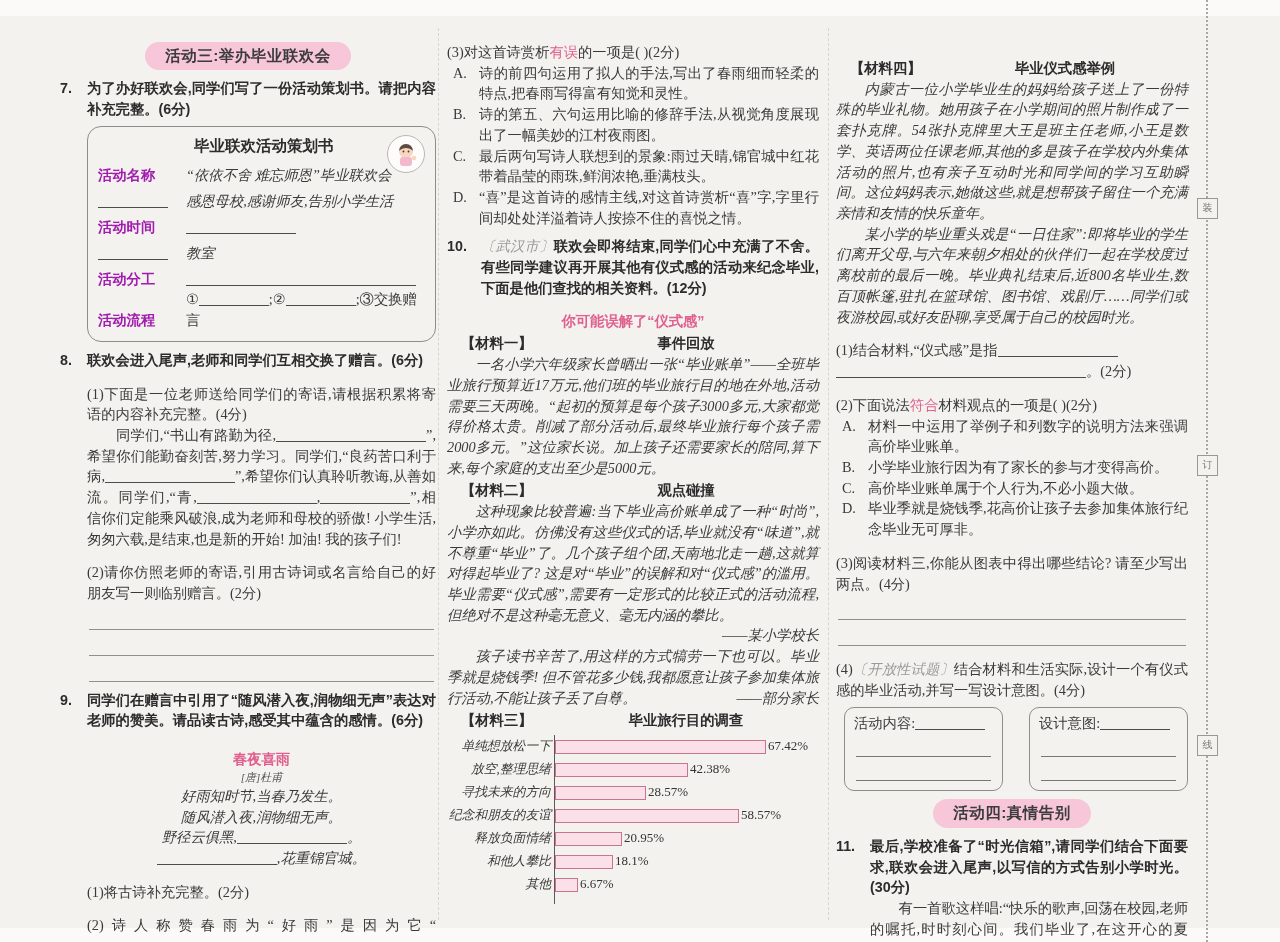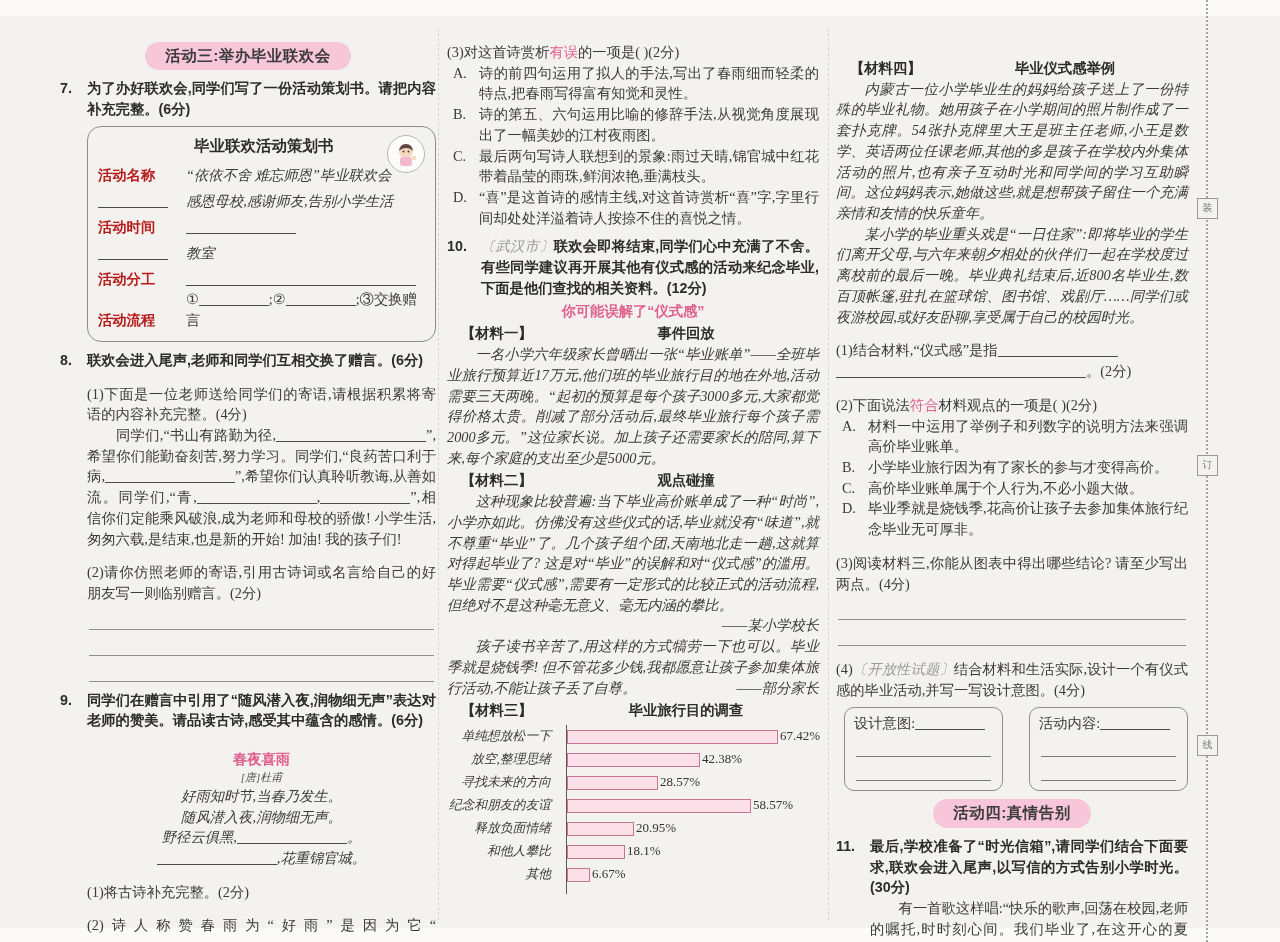--- a/index.html
+++ b/index.html
@@ -43,33 +43,33 @@
   .opt{display:flex;padding-left:6px;}
   .optletter{flex:none;width:26px;}
   .opttext{flex:1;text-align:justify;}
   
   .planbox{border:1.5px solid #8f8d89;border-radius:14px;margin-top:6px;padding:8px 12px 10px 10px;position:relative;}
   .plantitle{font-family:"Liberation Sans","DejaVu Sans",sans-serif;font-weight:700;font-size:15.5px;
     color:#2c2c2c;padding-left:96px;margin-bottom:2px;}
   .avatar{position:absolute;right:10px;top:8px;width:36px;height:36px;border:1px solid #b9b7b3;border-radius:50%;
     background:#fdfcfa;display:flex;align-items:center;justify-content:center;overflow:hidden;}
   .prow{display:flex;align-items:flex-end;min-height:26px;}
-  .plabel{flex:none;width:88px;font-family:"Liberation Sans","DejaVu Sans",sans-serif;font-weight:700;color:#b91c1c;}
+  .plabel{flex:none;width:88px;font-family:"Liberation Sans","DejaVu Sans",sans-serif;font-weight:700;color:#a21caf;}
   .pval{flex:1;}
   
   .mhead{display:flex;margin-top:2px;}
   .mlabel{flex:none;width:92px;font-family:"Liberation Sans","DejaVu Sans",sans-serif;font-weight:700;color:#2c2c2c;padding-left:14px;}
   .mtitle{flex:1;text-align:center;font-family:"Liberation Sans","DejaVu Sans",sans-serif;font-weight:700;color:#2c2c2c;}
-  .headline{text-align:center;font-family:"Liberation Sans","DejaVu Sans",sans-serif;font-weight:700;margin-top:2px;}
+  .headline{text-align:center;font-family:"Liberation Sans","DejaVu Sans",sans-serif;font-weight:700;margin-top:12px;}
   .sig{text-align:right;}
   .sig-inline{float:right;}
   
   .chart{margin-top:4px;}
   .crow{display:flex;align-items:center;height:23px;}
-  .clabel{flex:none;width:104px;text-align:right;padding-right:15px;font-size:12.8px;font-style:italic;color:#3a3a3a;}
+  .clabel{flex:none;width:104px;text-align:right;padding-right:3px;font-size:12.8px;font-style:italic;color:#3a3a3a;}
   .cbararea{flex:1;display:flex;align-items:center;height:100%;border-left:1.3px solid #5a5a5a;}
   .cbar{height:12px;background:#fbdfe9;border:1px solid #c8768f;flex:none;}
   .cval{font-size:13px;margin-left:2px;color:#333;}
   .ctail{height:8px;}
   
   .dboxes{display:flex;gap:26px;margin:6px 0 8px 8px;}
   .dbox{width:158px;border:1.5px solid #8f8d89;border-radius:10px;padding:5px 9px 9px 9px;}
   .dbox .lbl{white-space:nowrap;}
   .dbox .ansline{height:23px;border-bottom:1px solid #777;}
   .poemline{text-align:center;}
@@ -293,26 +293,26 @@
       </div>
 
     <div class="sub">(3)阅读材料三,你能从图表中得出哪些结论? 请至少写出两点。(4分)</div>
     <div class="ansline"></div>
     <div class="ansline" style="margin-bottom:6px;"></div>
 
     <div class="sub"><span>(4)</span><span class="gray kai">〔开放性试题〕</span><span>结合材料和生活实际,设计一个有仪式感的毕业活动,并写一写设计意图。(4分)</span></div>
 
     <div class="dboxes">
       <div class="dbox">
+        <div class="lbl"><span>活动内容:</span><span class="bl w70"></span></div>
+        <div class="ansline"></div>
+        <div class="ansline"></div>
+      </div>
+      <div class="dbox">
         <div class="lbl"><span>设计意图:</span><span class="bl w70"></span></div>
-        <div class="ansline"></div>
-        <div class="ansline"></div>
-      </div>
-      <div class="dbox">
-        <div class="lbl"><span>活动内容:</span><span class="bl w70"></span></div>
         <div class="ansline"></div>
         <div class="ansline"></div>
       </div>
     </div>
 
     <div class="banner">活动四:真情告别</div>
 
     <div class="qrow">
       <span class="qnum w34">11.</span>
       <div class="qbody">

